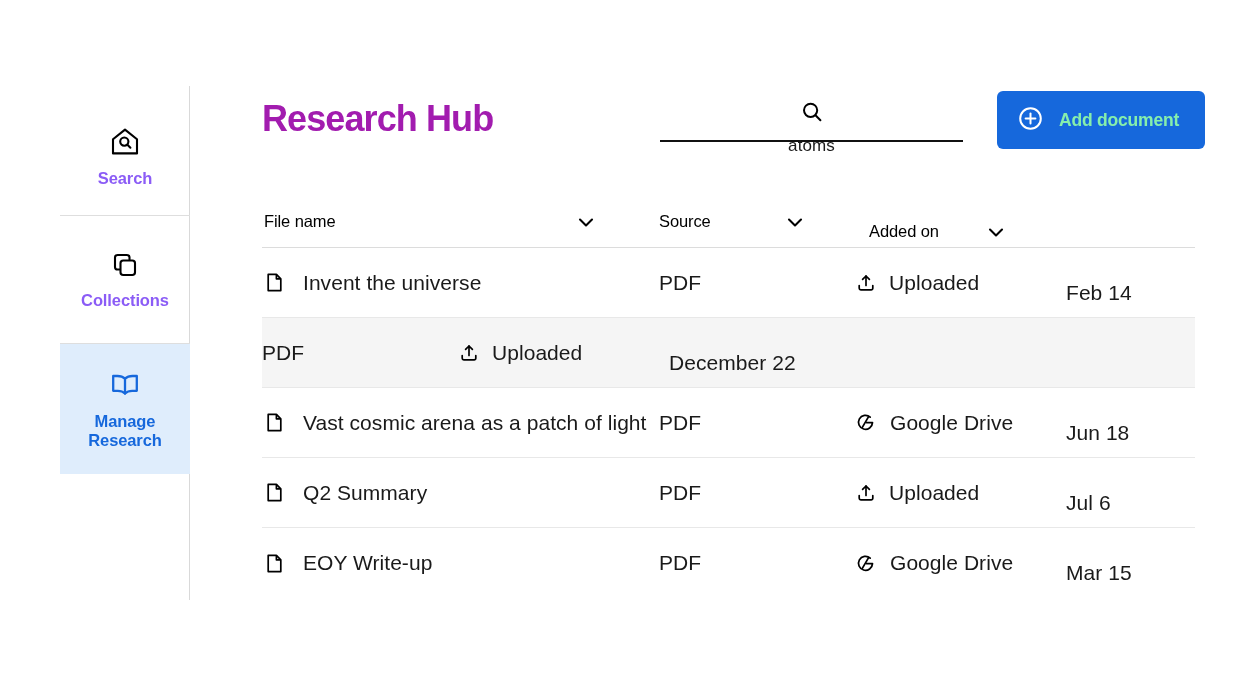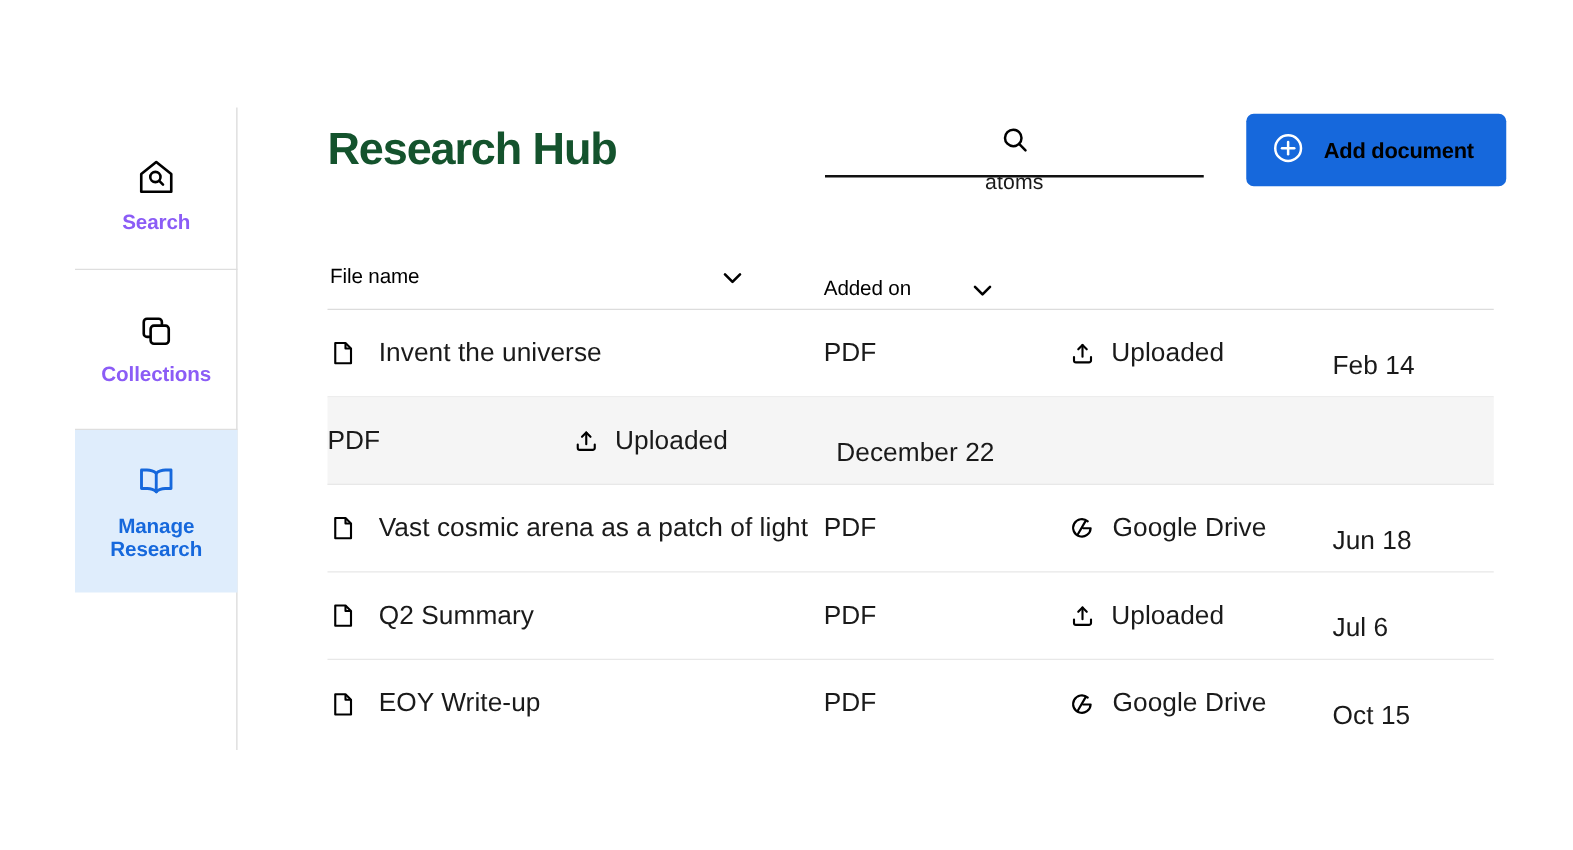--- a/index.html
+++ b/index.html
@@ -74,21 +74,21 @@
     top: 88px;
     width: 933px;
     height: 62px;
     display: flex;
     align-items: center;
   }
   .page-title {
     font-size: 36px;
     font-weight: 700;
     letter-spacing: -0.9px;
-    color: #14532d;
+    color: #a21caf;
     white-space: nowrap;
   }
 
   .searchbox {
     position: absolute;
     left: 398px;
     top: 12px;
     width: 303px;
     height: 42px;
     display: flex;
@@ -117,21 +117,21 @@
 
   .add-btn {
     position: absolute;
     left: 735px;
     top: 3px;
     height: 58px;
     padding: 0 26px 0 20px;
     background: #1668dc;
     border: none;
     border-radius: 6px;
-    color: #000000;
+    color: #86efac;
     display: flex;
     align-items: center;
     gap: 15px;
     cursor: pointer;
   }
   .add-btn .btn-label {
     font-size: 17.5px;
     font-weight: 700;
     letter-spacing: -0.2px;
     white-space: nowrap;
@@ -258,20 +258,28 @@
 
       <div class="row header">
         <div class="cell c-name">
           <span>File name</span>
           <span class="sort-ic">
             <svg width="22" height="22" viewBox="0 0 22 22" fill="none" stroke="currentColor" stroke-width="2.1" stroke-linecap="round" stroke-linejoin="round">
                 <polyline points="5,8.5 11,14.5 17,8.5"></polyline>
               </svg>
           </span>
         </div>
+        <div class="cell c-src">
+          <span>Source</span>
+          <span class="sort-ic">
+            <svg width="22" height="22" viewBox="0 0 22 22" fill="none" stroke="currentColor" stroke-width="2.1" stroke-linecap="round" stroke-linejoin="round">
+                <polyline points="5,8.5 11,14.5 17,8.5"></polyline>
+              </svg>
+          </span>
+        </div>
         <div class="cell c-date">
           <span>Added on</span>
           <span class="sort-ic">
             <svg width="22" height="22" viewBox="0 0 22 22" fill="none" stroke="currentColor" stroke-width="2.1" stroke-linecap="round" stroke-linejoin="round">
                 <polyline points="5,8.5 11,14.5 17,8.5"></polyline>
               </svg>
           </span>
         </div>
       </div>
 
@@ -393,19 +401,19 @@
         <div class="cell c-src">
           <span class="src-ic">
             <svg width="21" height="21" viewBox="0 0 21 21" fill="none" stroke="currentColor" stroke-width="1.75" stroke-linecap="round" stroke-linejoin="round">
               <path d="M14.2 5.1a7 7 0 1 0 2.3 5.5h-6"></path>
               <line x1="6.3" y1="15.4" x2="12.3" y2="5.1"></line>
             </svg>
           </span>
           <span class="cell-text">Google Drive</span>
         </div>
         <div class="cell c-date">
-          <span class="cell-text">Oct 15</span>
+          <span class="cell-text">Mar 15</span>
         </div>
       </div>
 
     </div>
   </section>
 </div>
 
 </body></html>

